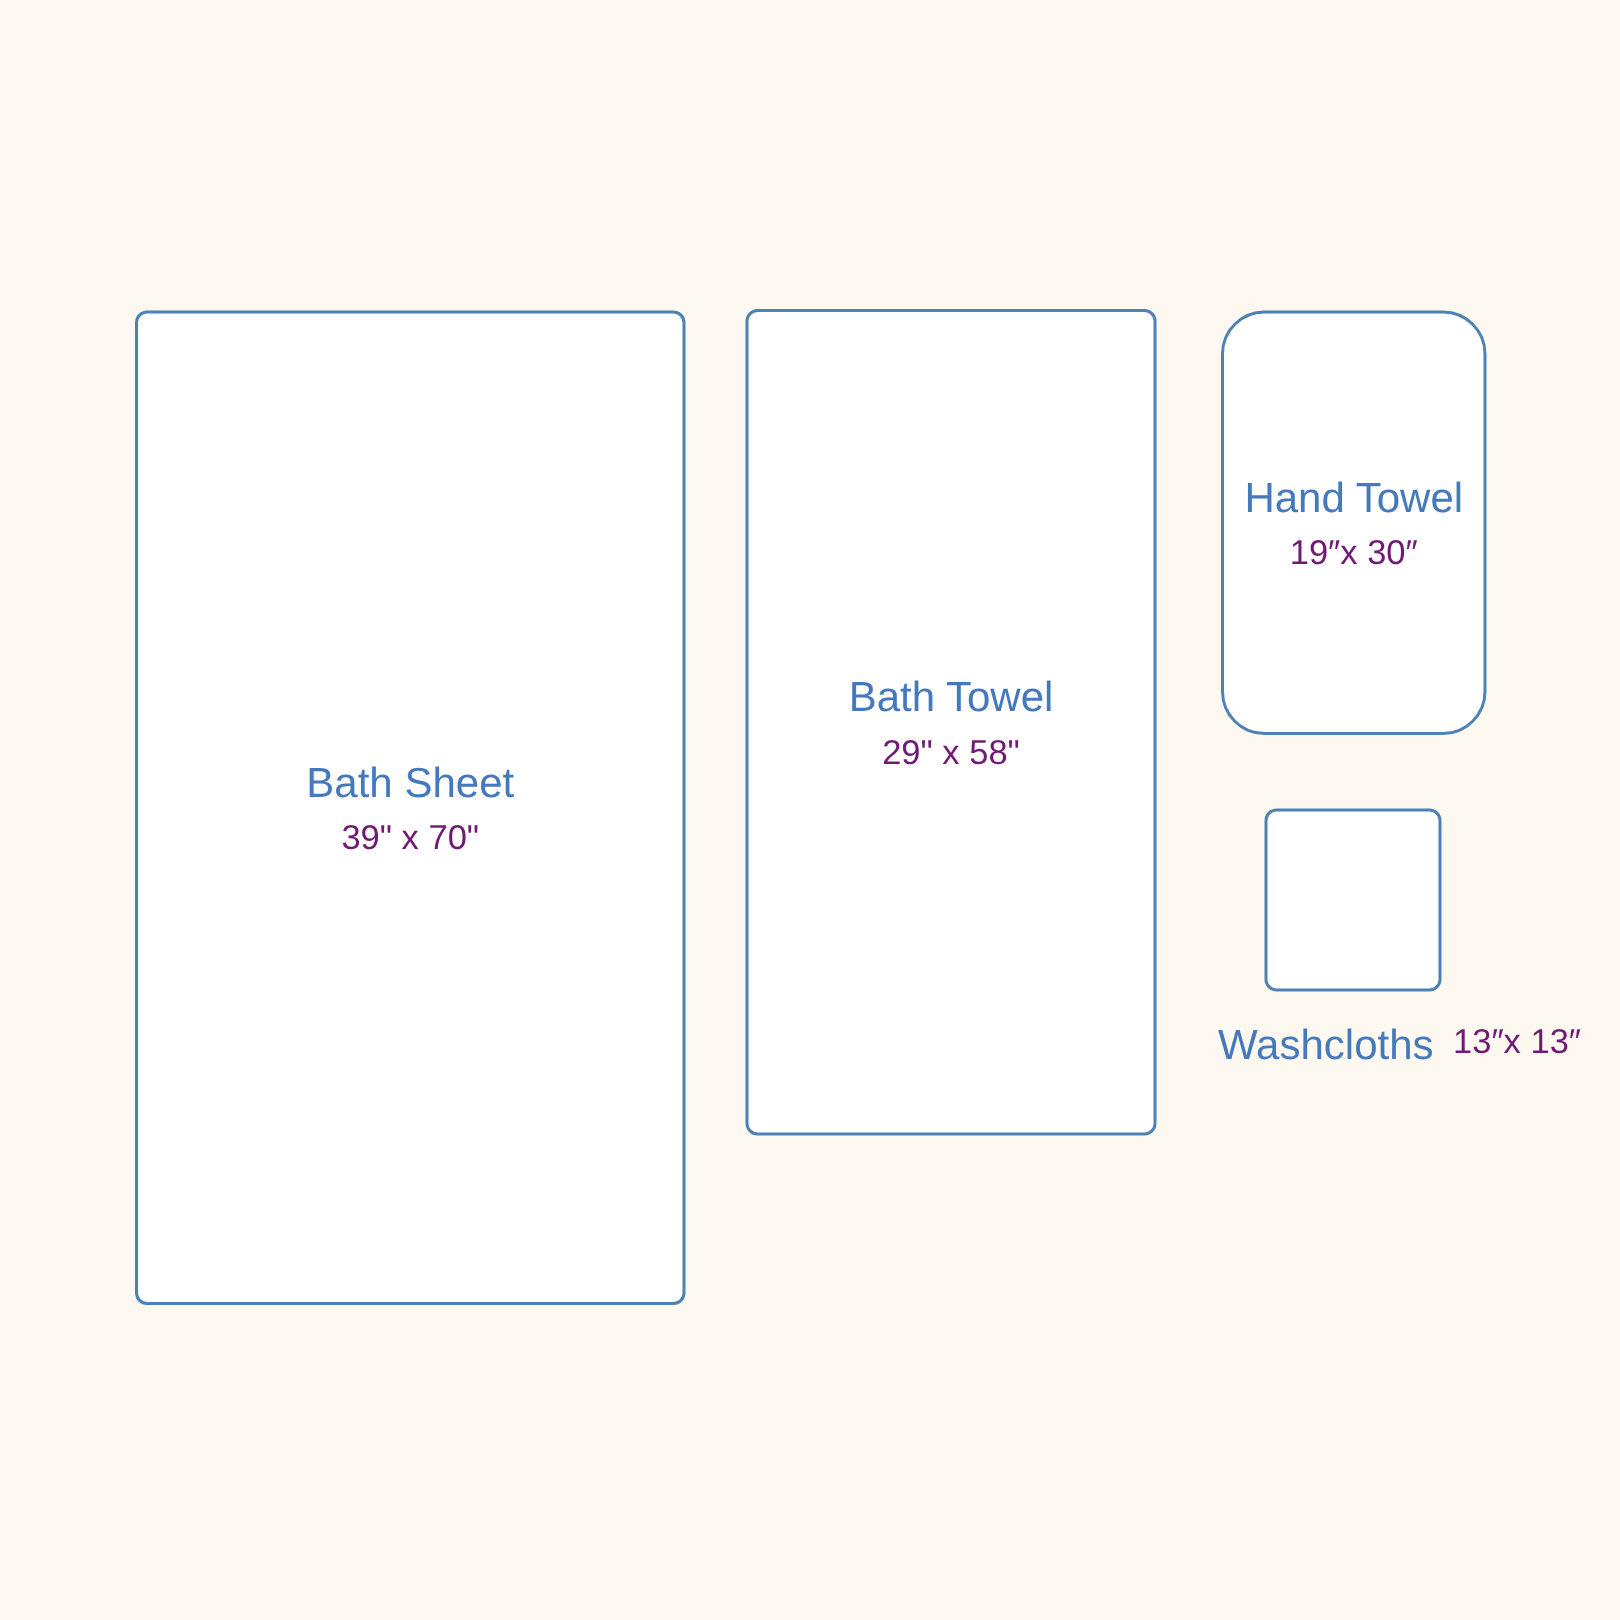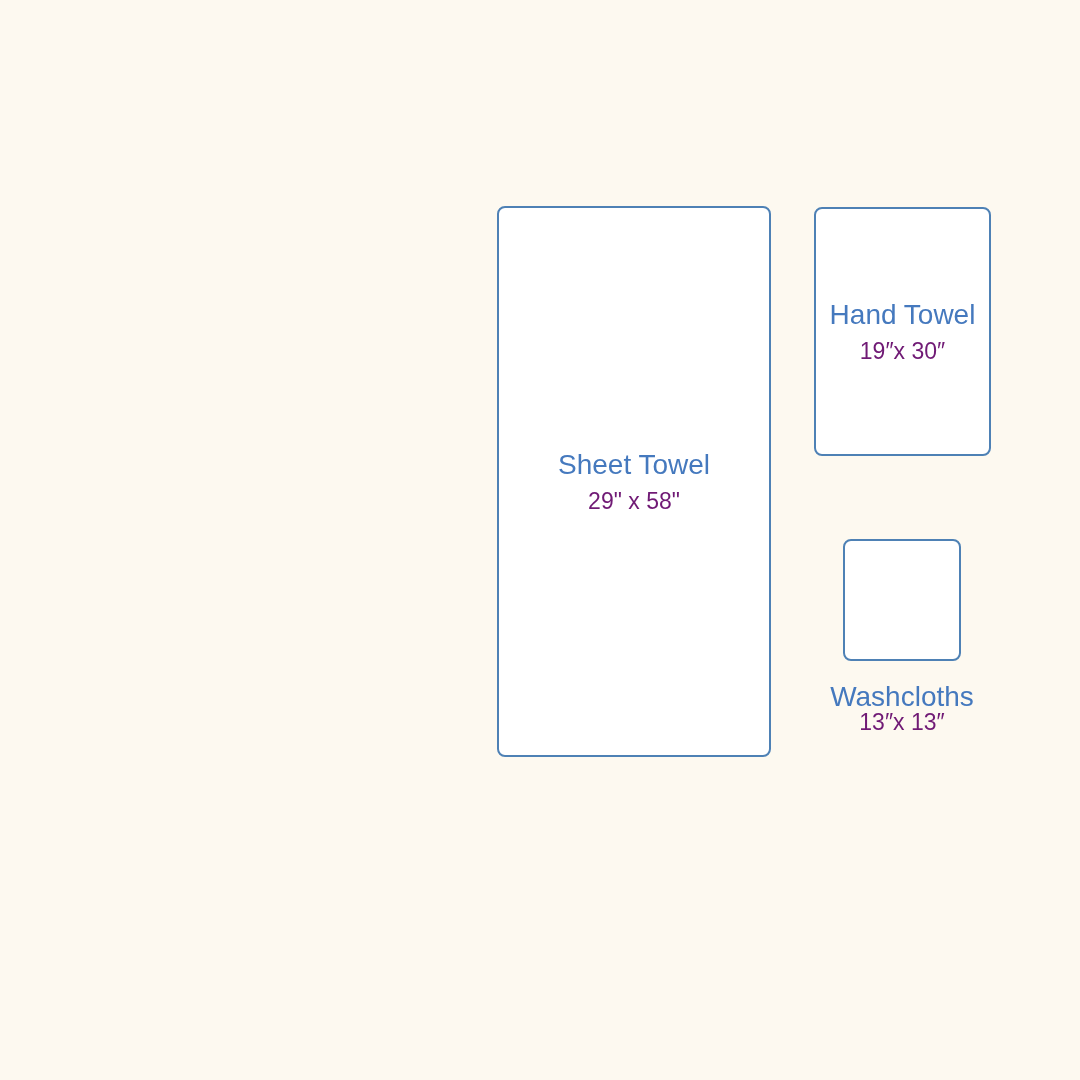--- a/index.html
+++ b/index.html
@@ -33,40 +33,44 @@
     white-space: nowrap;
   }
   .towel-dims {
     color: #701a75;
     font-size: 23px;
     line-height: 1;
     white-space: nowrap;
   }
   #bath-sheet  { left: 90px;  top: 207px; width: 367px; height: 663px; }
   #bath-towel  { left: 497px; top: 206px; width: 274px; height: 551px; }
-  #hand-towel  { left: 814px; top: 207px; width: 177px; height: 249px; }
+  #hand-towel  { left: 814px; top: 207px; width: 177px; height: 283px; border-radius: 29px; }
   #washcloth   { left: 843px; top: 539px; width: 118px; height: 122px; }
   #washcloth-label {
     position: absolute;
     left: 812px;
     top: 683px;
     width: 180px;
     display: flex;
-    flex-direction: column;
-    align-items: center;
+    align-items: flex-start;
+    gap: 13px;
   }
 </style>
 </head>
 <body>
 
 <div id="canvas">
 
+  <div id="bath-sheet" class="towel-box">
+    <div class="towel-name">Bath Sheet</div>
+    <div class="towel-dims">39" x 70"</div>
+  </div>
 
   <div id="bath-towel" class="towel-box">
-    <div class="towel-name">Sheet Towel</div>
+    <div class="towel-name">Bath Towel</div>
     <div class="towel-dims">29" x 58"</div>
   </div>
 
   <div id="hand-towel" class="towel-box">
     <div class="towel-name">Hand Towel</div>
     <div class="towel-dims">19″x 30″</div>
   </div>
 
   <div id="washcloth" class="towel-box"></div>
 

